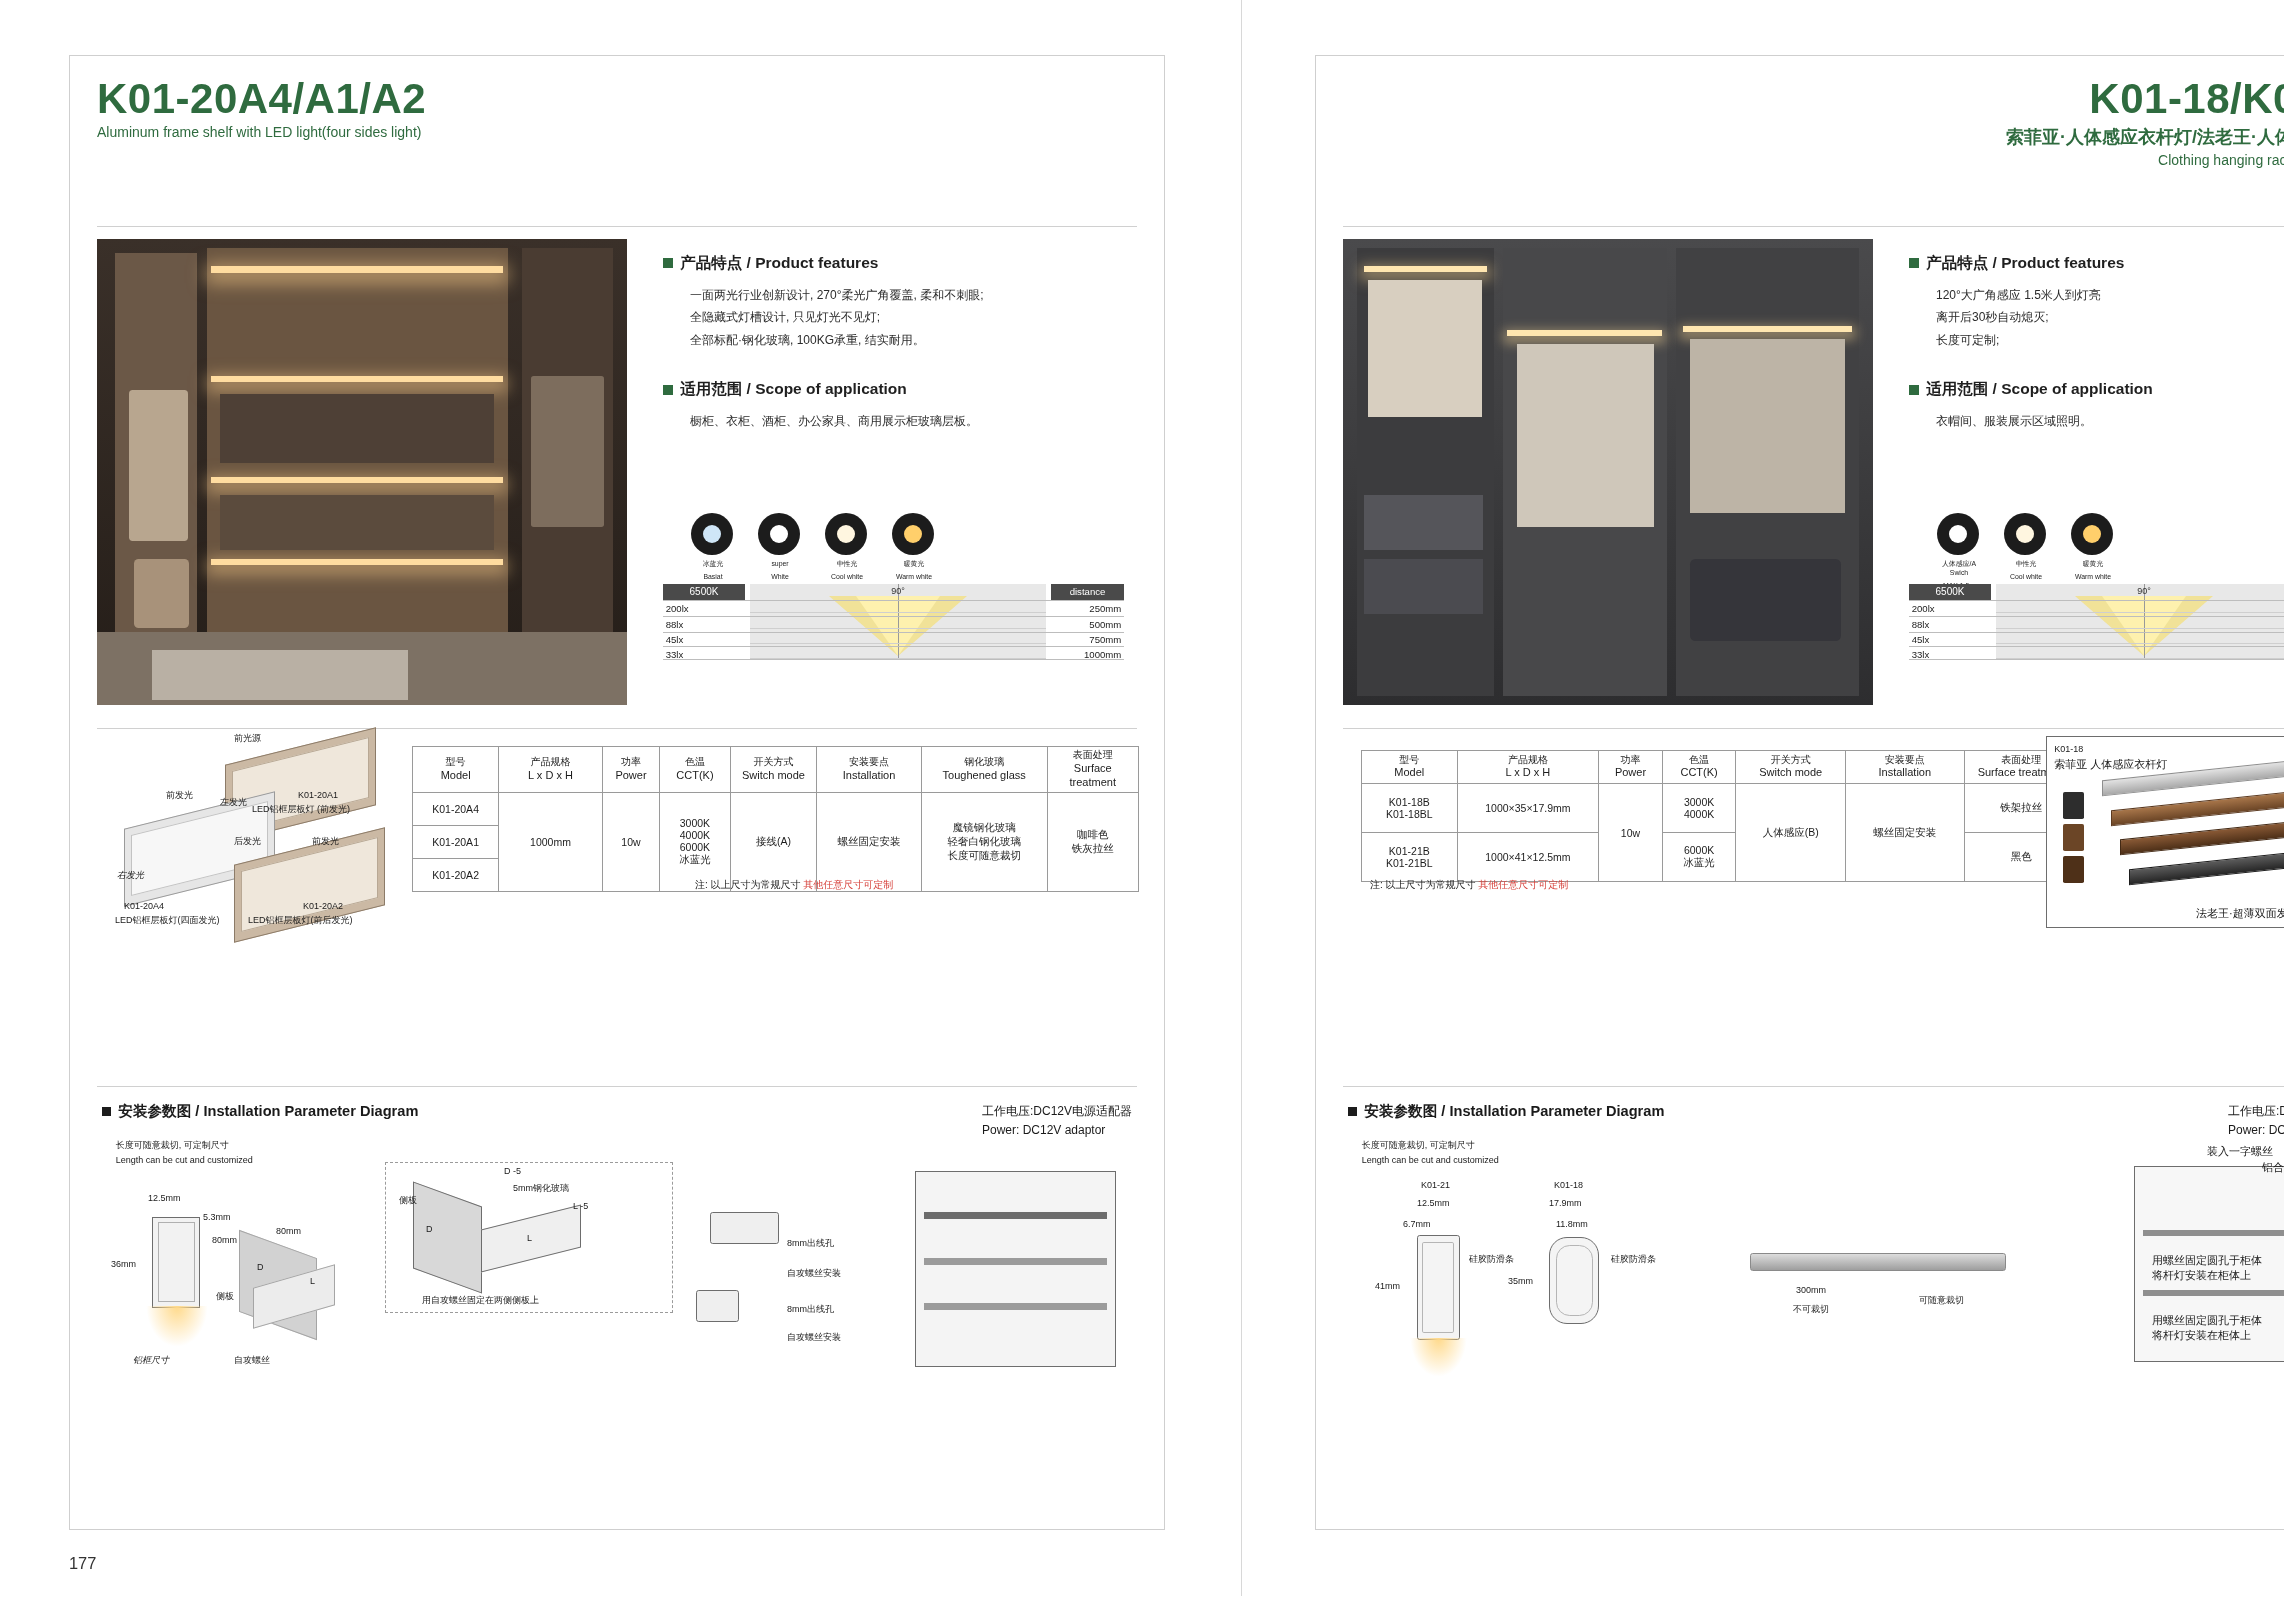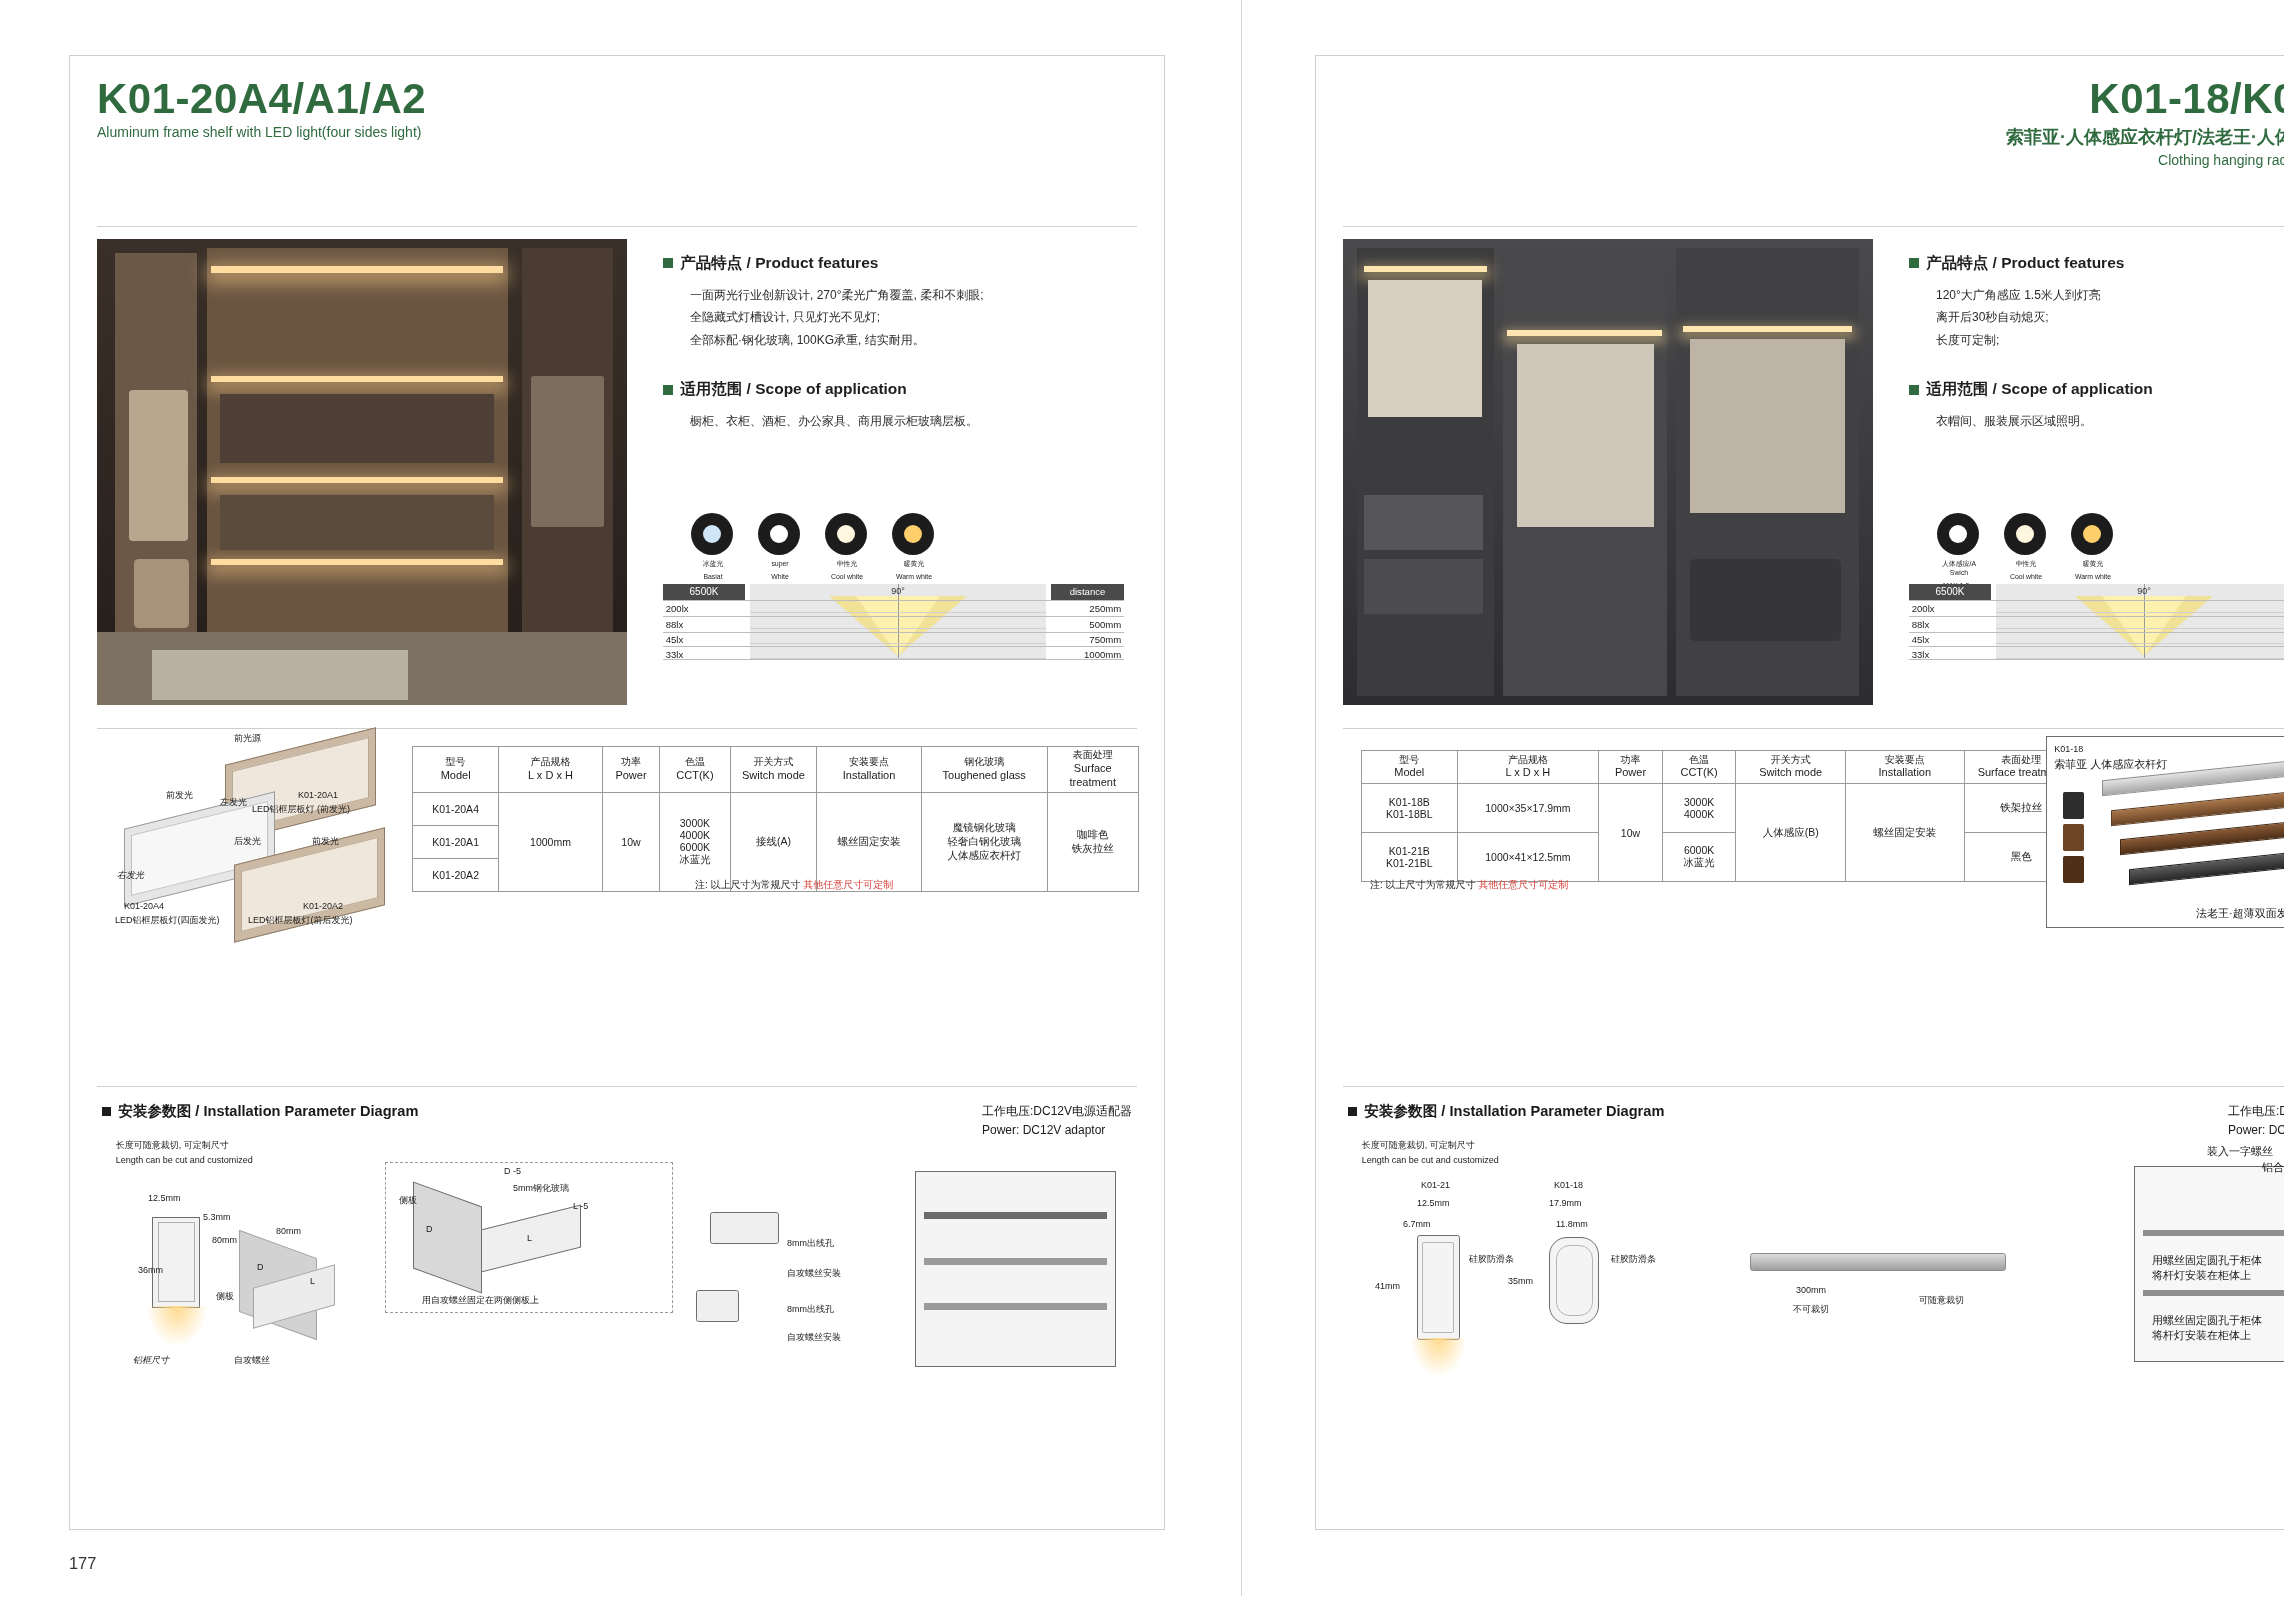--- a/index.html
+++ b/index.html
@@ -256,21 +256,21 @@
                   <div>3000K</div>
                   <div>4000K</div>
                   <div>6000K</div>
                   <div>冰蓝光</div>
                 </td>
                 <td rowspan="3">接线(A)</td>
                 <td rowspan="3">螺丝固定安装</td>
                 <td rowspan="3">
                   <div>魔镜钢化玻璃</div>
                   <div>轻奢白钢化玻璃</div>
-                  <div>人体感应衣杆灯</div>
+                  <div>长度可随意裁切</div>
                 </td>
                 <td rowspan="3">
                   <div>咖啡色</div>
                   <div>铁灰拉丝</div>
                 </td>
               </tr>
               <tr>
                 <td style="height:26.5px">K01-20A1</td>
               </tr>
               <tr>
@@ -298,21 +298,21 @@
 
       <div class="box" style="left:32px;top:1083px;width:1032px;height:320px;">
         <div class="box small" style="left:13.7px;top:0;">长度可随意裁切, 可定制尺寸</div>
         <div class="box small" style="left:13.7px;top:16.4px;">Length can be cut and customized</div>
 
         <div class="box solid" style="left:50px;top:78px;width:48px;height:91px;background:#f2f2f2;"></div>
         <div class="box" style="left:56px;top:83px;width:37px;height:80px;border:0.9px solid #b0b0b0;"></div>
         <div class="box glow" style="left:44px;top:167px;width:62px;height:41px;"></div>
         <div class="box small" style="left:46px;top:54px;">12.5mm</div>
         <div class="box small" style="left:101px;top:73px;">5.3mm</div>
-        <div class="box small" style="left:9px;top:126px;margin-left:27px;">36mm</div>
+        <div class="box small" style="left:9px;top:120px;">36mm</div>
         <div class="box small" style="left:31px;top:215px;font-style:italic;">铝框尺寸</div>
 
         <div class="box" style="left:137px;top:105px;width:78px;height:82px;background:#d2d2d2;transform:skewY(20deg);border:0.9px solid #a5a5a5;"></div>
         <div class="box" style="left:151px;top:137px;width:82px;height:41px;background:#ececec;transform:skewY(-16deg);border:0.9px solid #a5a5a5;"></div>
         <div class="box small" style="left:110px;top:96px;">80mm</div>
         <div class="box small" style="left:174px;top:87px;">80mm</div>
         <div class="box small" style="left:114px;top:151px;">侧板</div>
         <div class="box small" style="left:155px;top:123px;">D</div>
         <div class="box small" style="left:208px;top:137px;">L</div>
         <div class="box small" style="left:132px;top:215px;">自攻螺丝</div>

